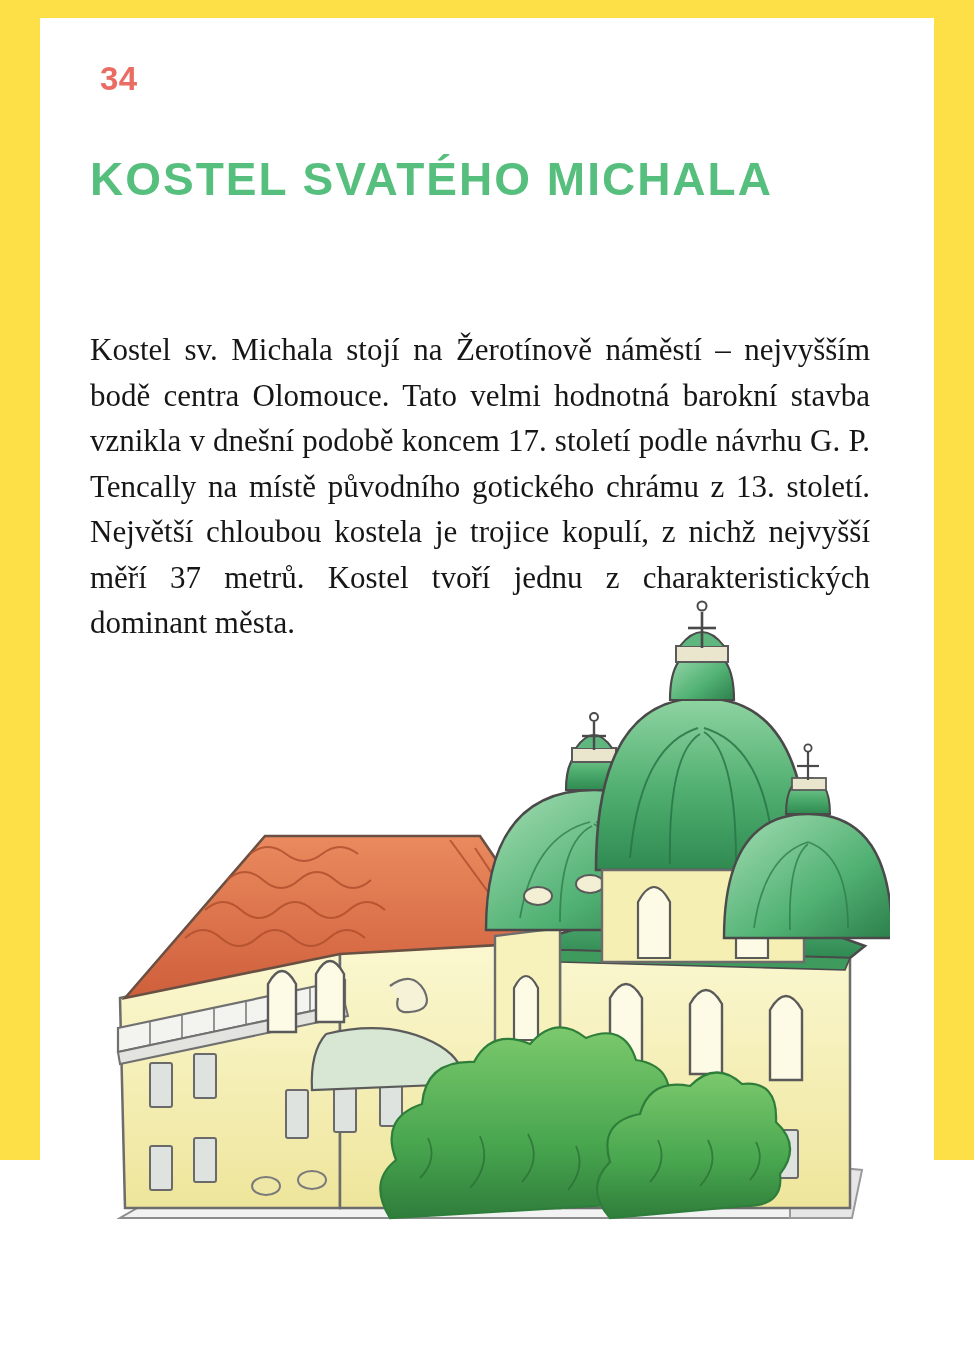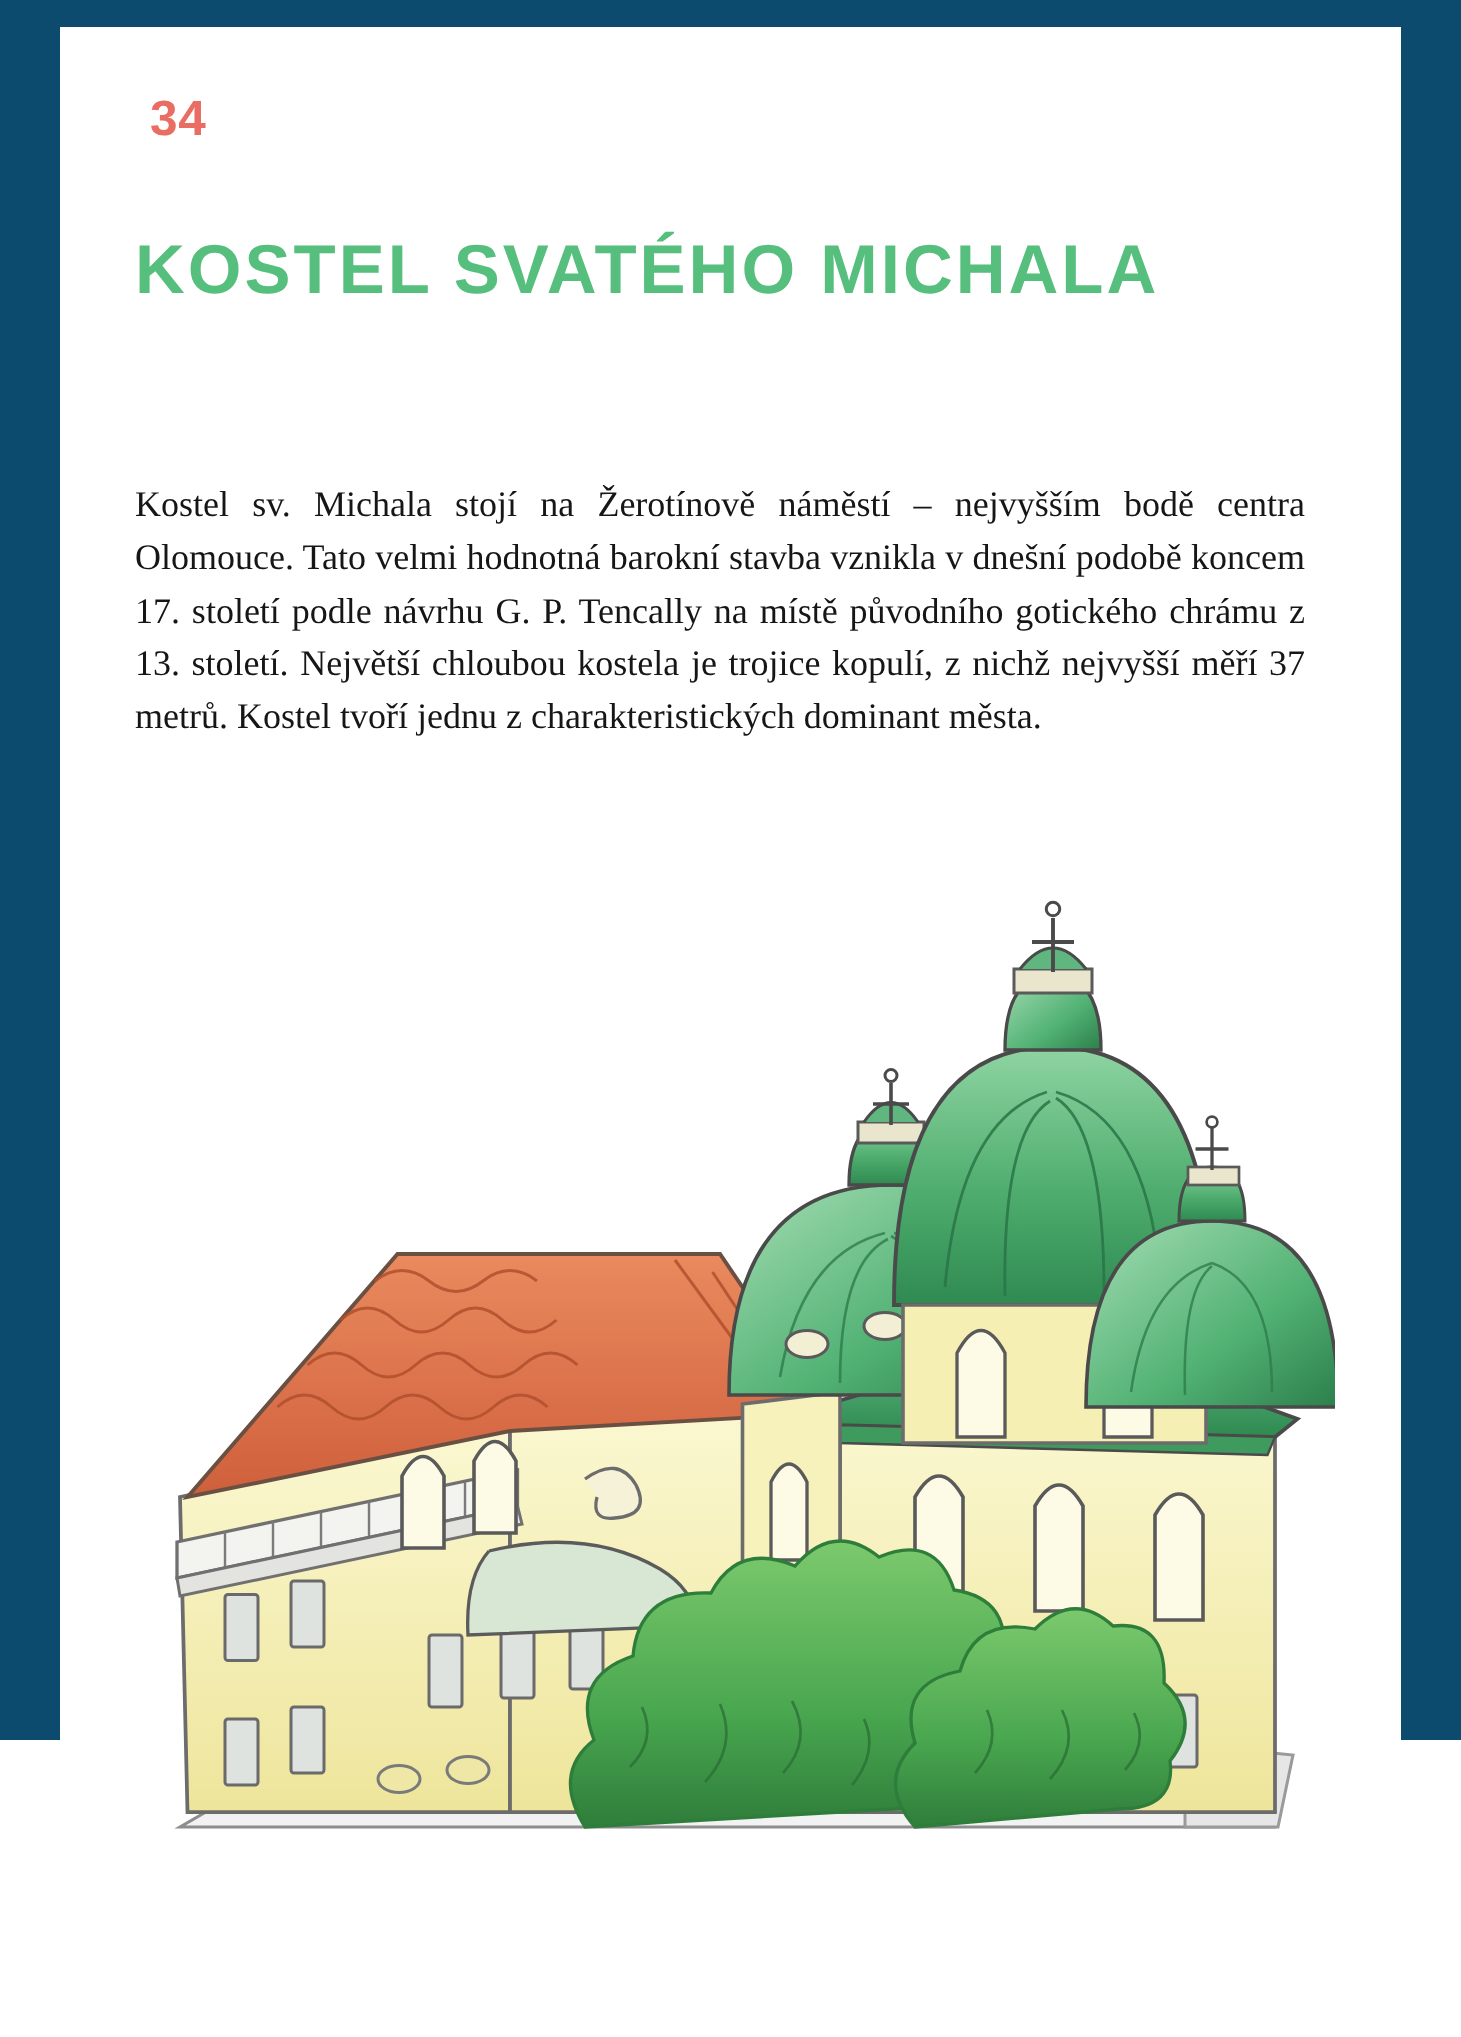--- a/index.html
+++ b/index.html
@@ -11,21 +11,21 @@
     width: 974px;
     height: 1358px;
     overflow: hidden;
     font-family: "Liberation Serif", serif;
   }
 
   .page {
     position: relative;
     width: 974px;
     height: 1160px;
-    background: #0c4a6e;
+    background: #fde047;
     box-sizing: border-box;
   }
 
   .page-inner {
     position: absolute;
     left: 40px;
     top: 18px;
     width: 894px;
     height: 1306px;
     background: #ffffff;
@@ -56,21 +56,21 @@
     color: #57bf7e;
     white-space: nowrap;
   }
 
   .body-text {
     position: absolute;
     left: 50px;
     top: 278px;
     width: 780px;
     font-family: "Liberation Serif", serif;
-    font-size: 24px;
+    font-size: 31px;
     line-height: 1.47;
     color: #161616;
     text-align: justify;
     text-justify: inter-word;
   }
 
   .illustration {
     position: absolute;
     left: 50px;
     top: 500px;

